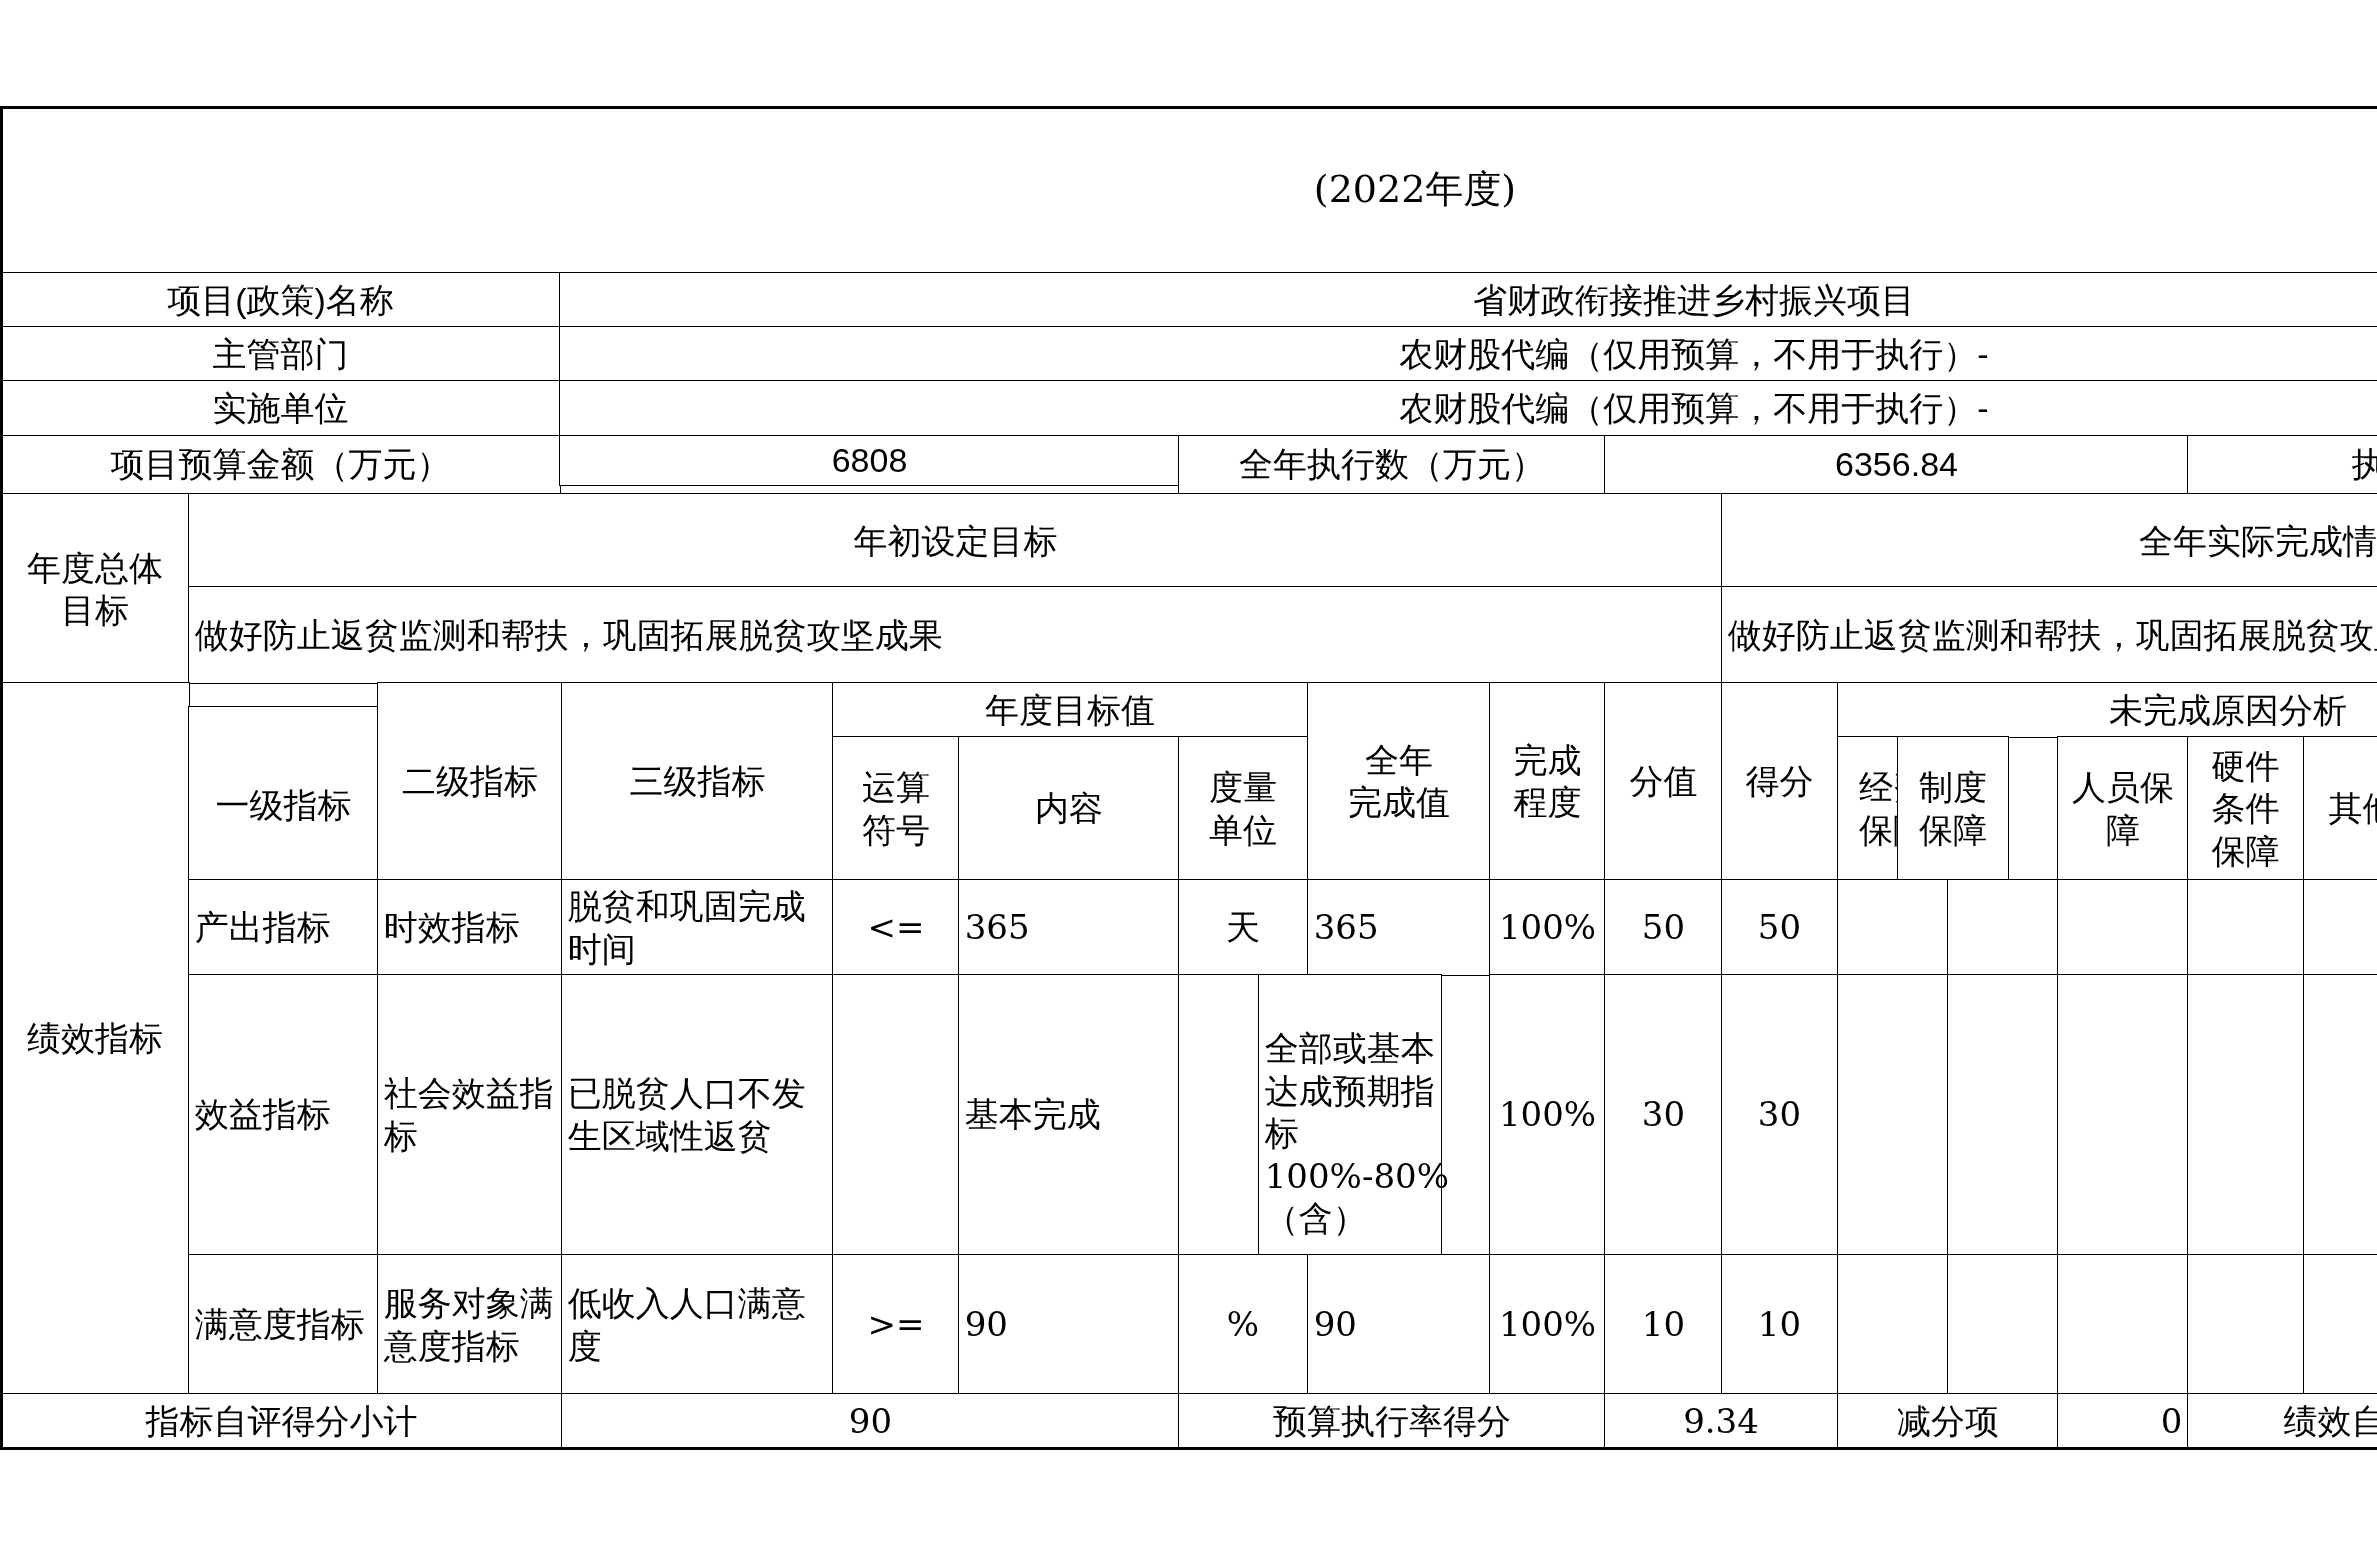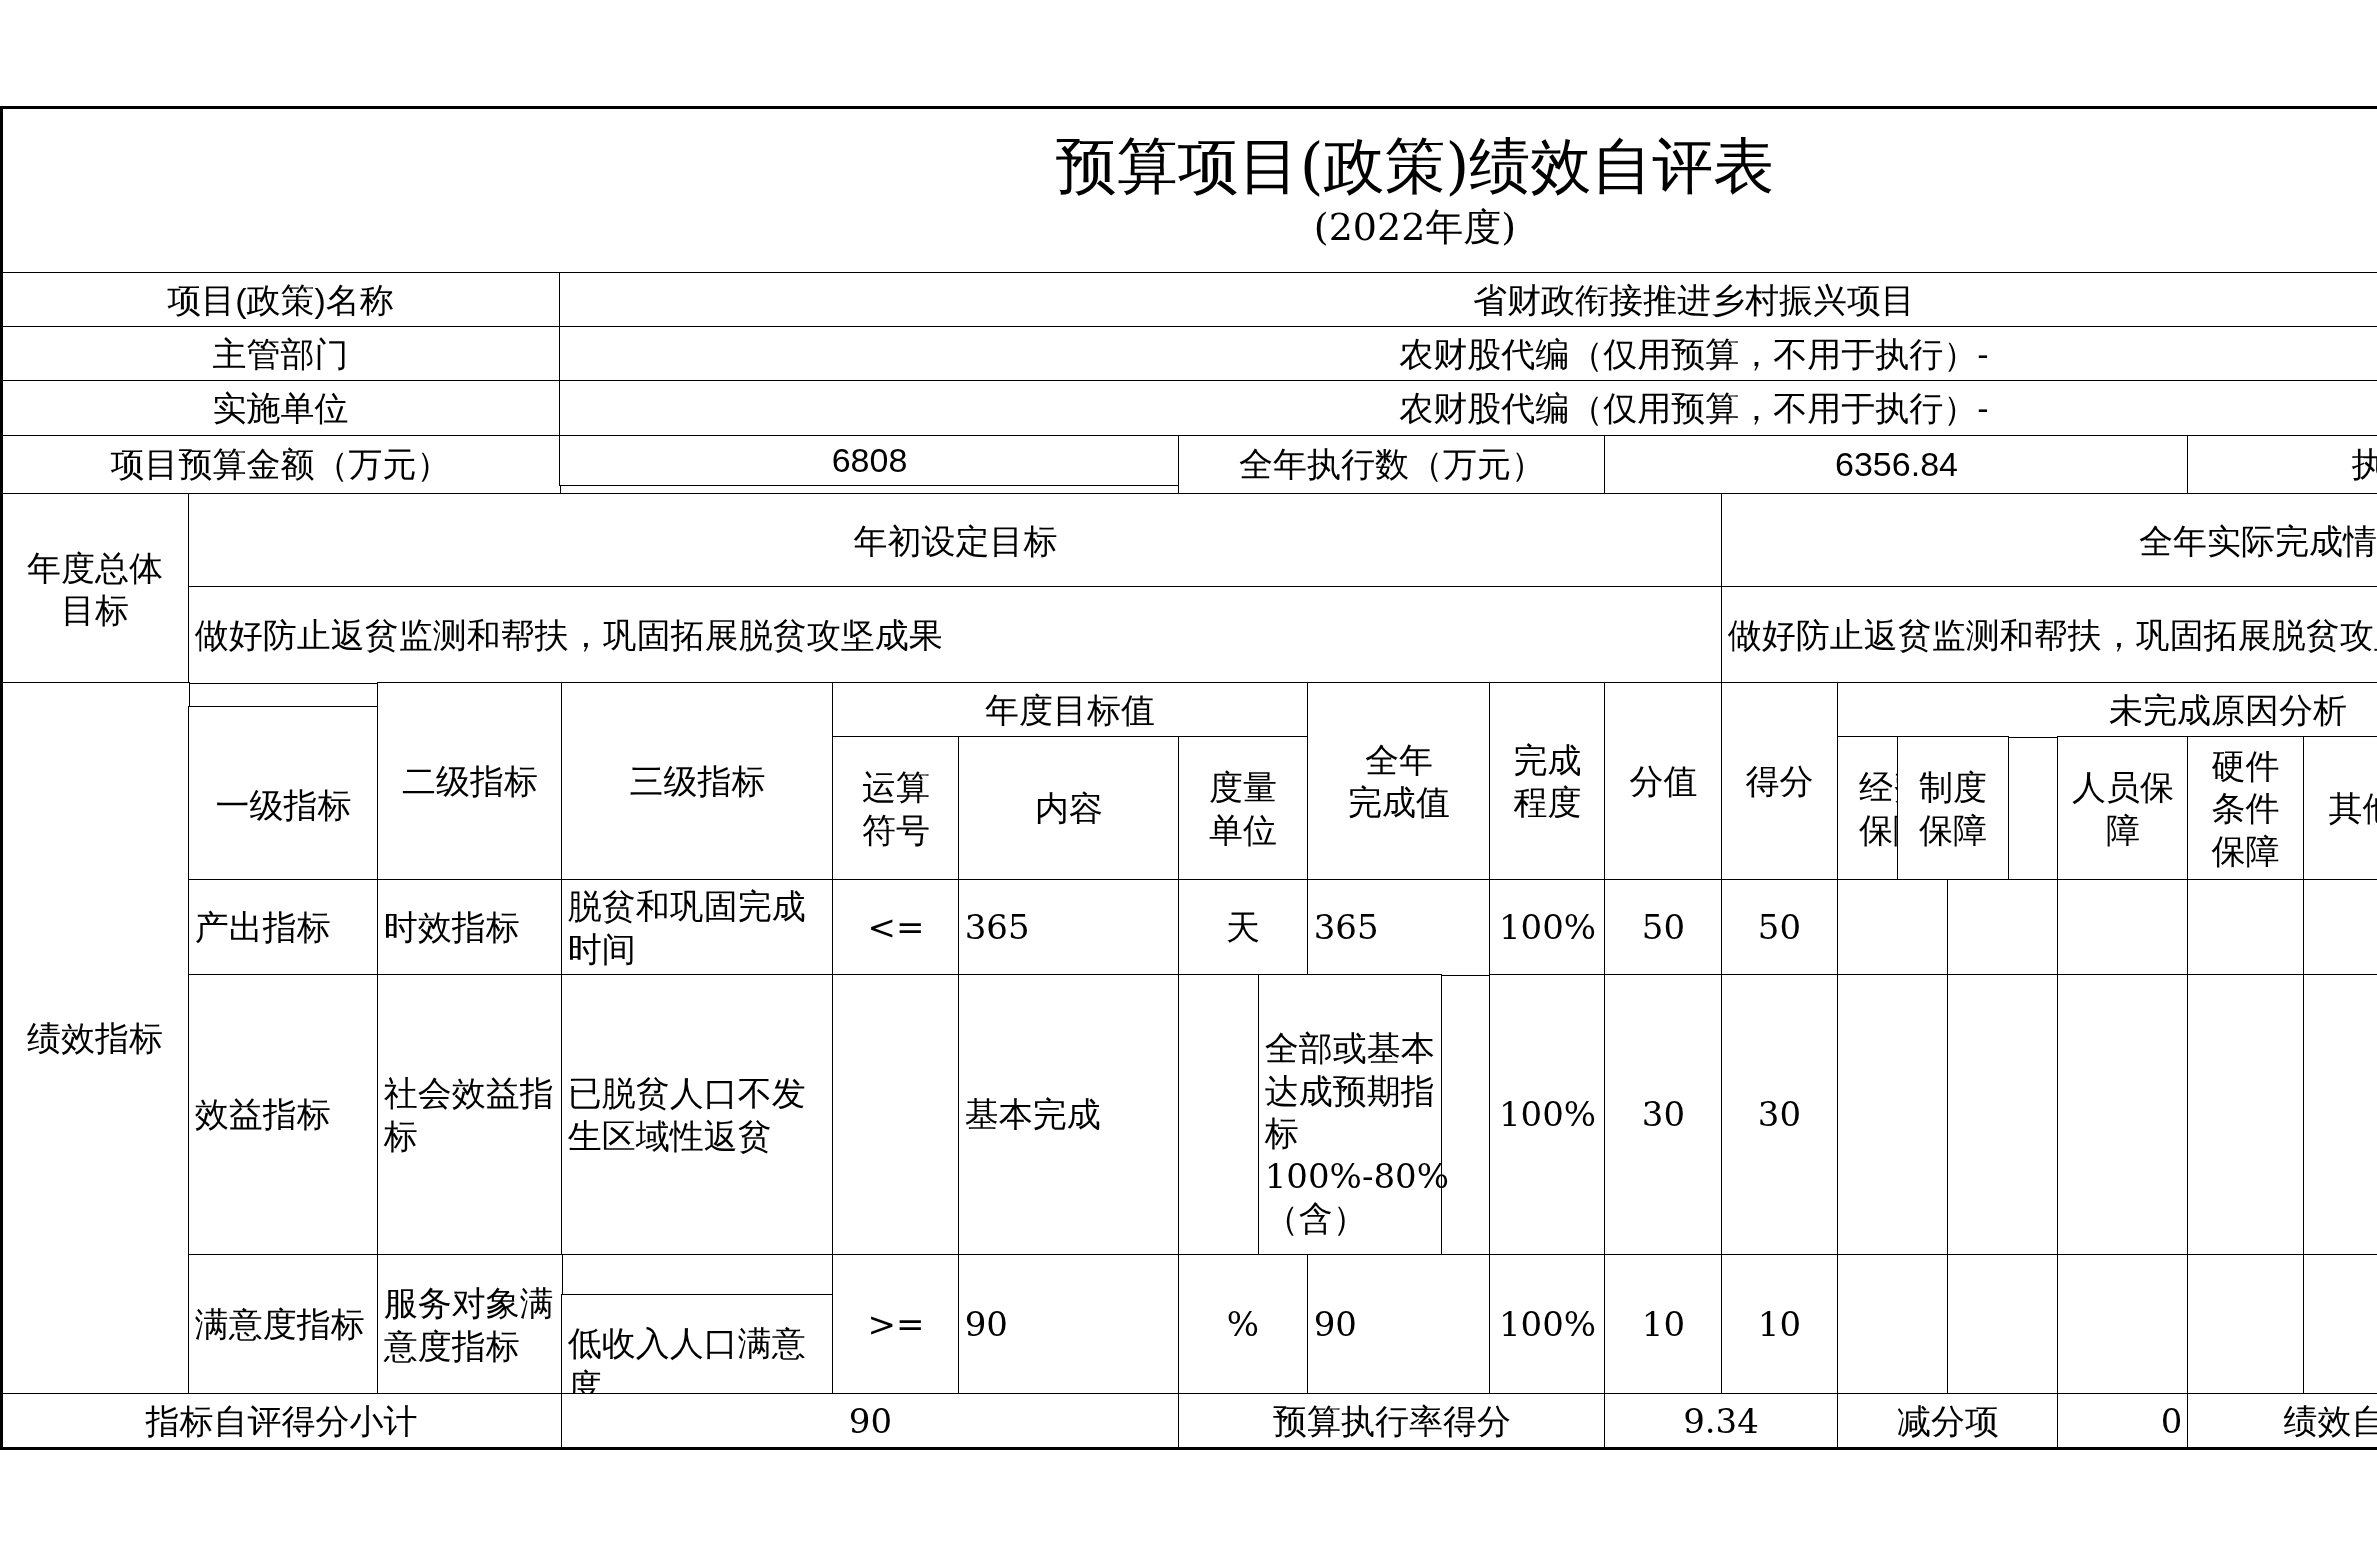--- a/index.html
+++ b/index.html
@@ -14,21 +14,20 @@
   .title-main { font-size:61px; }
   .title-sub { font-size:38px; }
   .frame { position:absolute; left:0; top:106px; width:2830px; height:1344px;
            border:3.8px solid #000; box-sizing:border-box; pointer-events:none; }
   .stack { display:flex; flex-direction:column; align-items:center; }
 </style>
 </head>
 <body>
 
 <div class="c stack" style="left:0;top:106px;width:2830px;height:168px;justify-content:center;">
-  <div class="title-main">预算项目(政策)绩效自评表</div>
   <div class="title-sub">(2022年度)</div>
 </div>
 
 <div class="c cond" style="left:0;top:272px;width:561px;height:56px;">项目(政策)名称</div>
 <div class="c cond" style="left:559px;top:272px;width:2270px;height:56px;">省财政衔接推进乡村振兴项目</div>
 
 <div class="c cond" style="left:0;top:326px;width:561px;height:56px;">主管部门</div>
 <div class="c cond" style="left:559px;top:326px;width:2270px;height:56px;">农财股代编（仅用预算，不用于执行）-</div>
 
 <div class="c cond" style="left:0;top:380px;width:561px;height:57px;">实施单位</div>
@@ -121,21 +120,21 @@
 <div class="c" style="left:1604px;top:974px;width:119px;height:281px;">30</div>
 <div class="c" style="left:1721px;top:974px;width:117px;height:281px;">30</div>
 <div class="c" style="left:1837px;top:974px;width:112px;height:281px;"></div>
 <div class="c" style="left:1947px;top:974px;width:112px;height:281px;"></div>
 <div class="c" style="left:2057px;top:974px;width:132px;height:281px;"></div>
 <div class="c" style="left:2187px;top:974px;width:117px;height:281px;"></div>
 <div class="c" style="left:2303px;top:974px;width:119px;height:281px;"></div>
 
 <div class="c left" style="left:188px;top:1254px;width:191px;height:141px;">满意度指标</div>
 <div class="c left" style="left:377px;top:1254px;width:186px;height:141px;">服务对象满意度指标</div>
-<div class="c left" style="left:561px;top:1254px;width:273px;height:141px;margin-top:40px;">低收入人口满意度</div>
+<div class="c left" style="left:561px;top:1254px;width:273px;height:141px;">低收入人口满意度</div>
 <div class="c" style="left:832px;top:1254px;width:128px;height:141px;">&gt;=</div>
 <div class="c left" style="left:958px;top:1254px;width:222px;height:141px;">90</div>
 <div class="c" style="left:1178px;top:1254px;width:130px;height:141px;">%</div>
 <div class="c left" style="left:1307px;top:1254px;width:184px;height:141px;">90</div>
 <div class="c" style="left:1489px;top:1254px;width:117px;height:141px;">100%</div>
 <div class="c" style="left:1604px;top:1254px;width:119px;height:141px;">10</div>
 <div class="c" style="left:1721px;top:1254px;width:117px;height:141px;">10</div>
 <div class="c" style="left:1837px;top:1254px;width:112px;height:141px;"></div>
 <div class="c" style="left:1947px;top:1254px;width:112px;height:141px;"></div>
 <div class="c" style="left:2057px;top:1254px;width:132px;height:141px;"></div>

